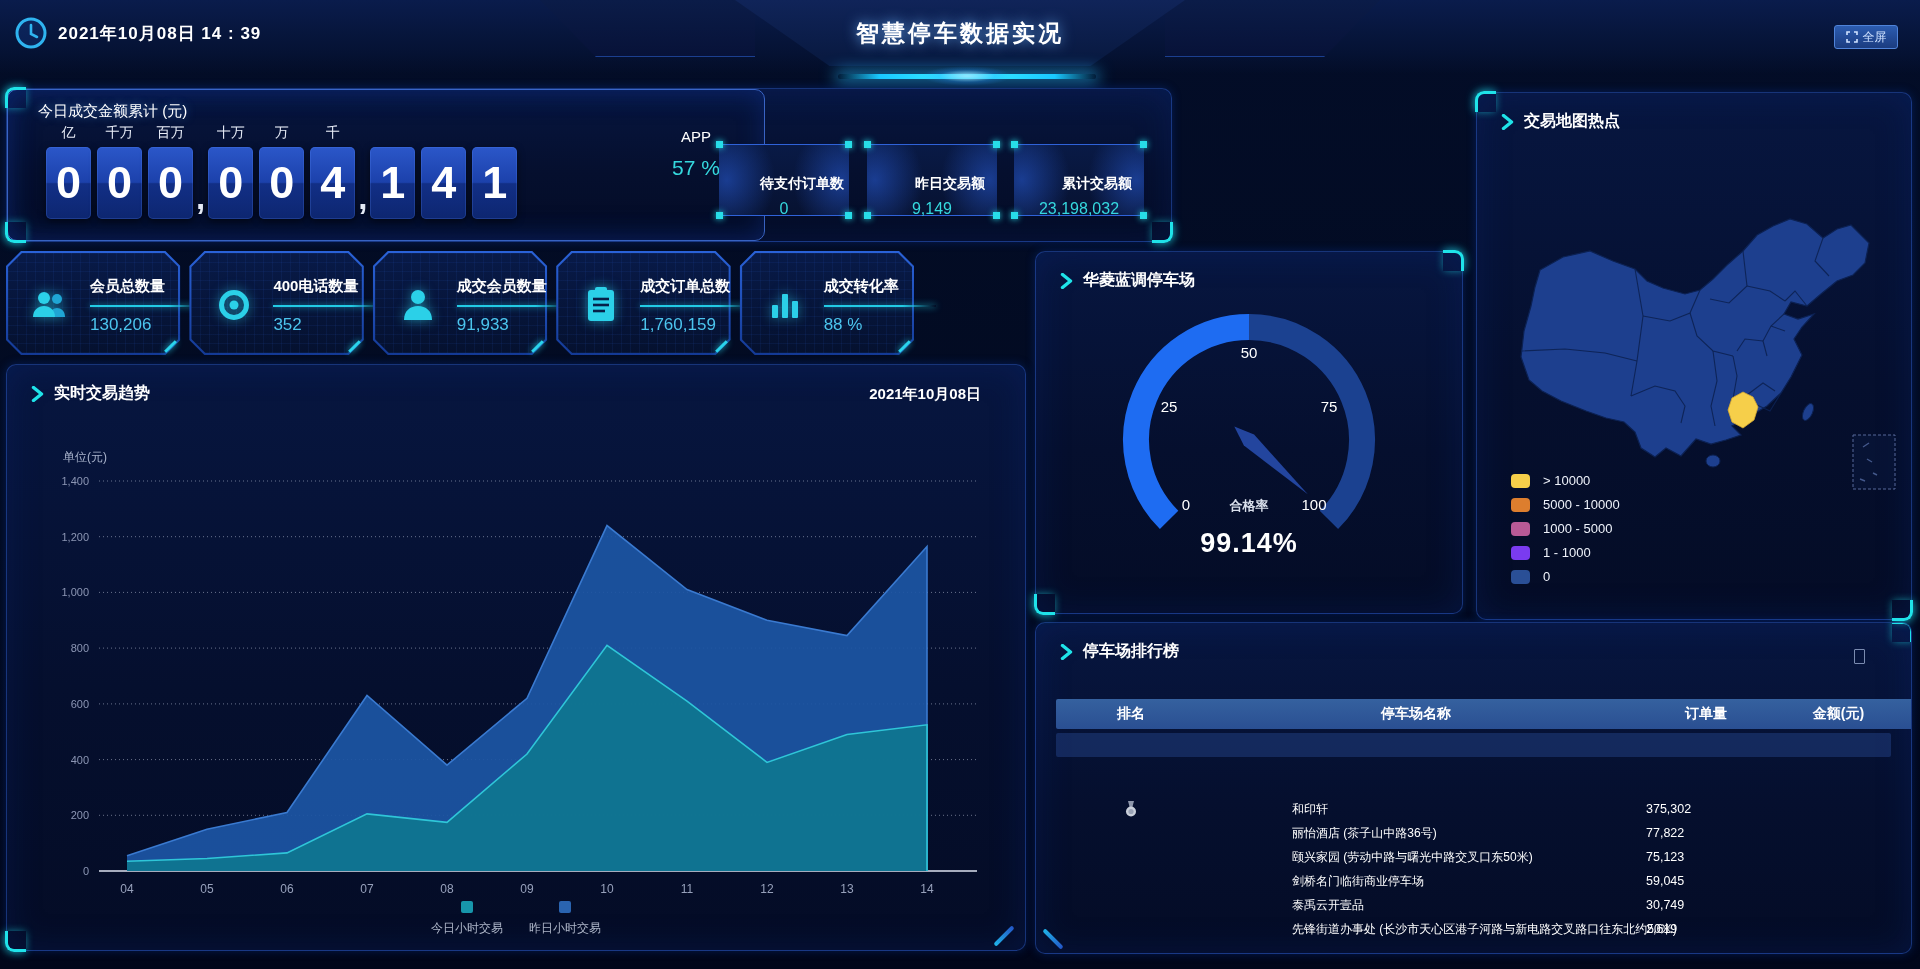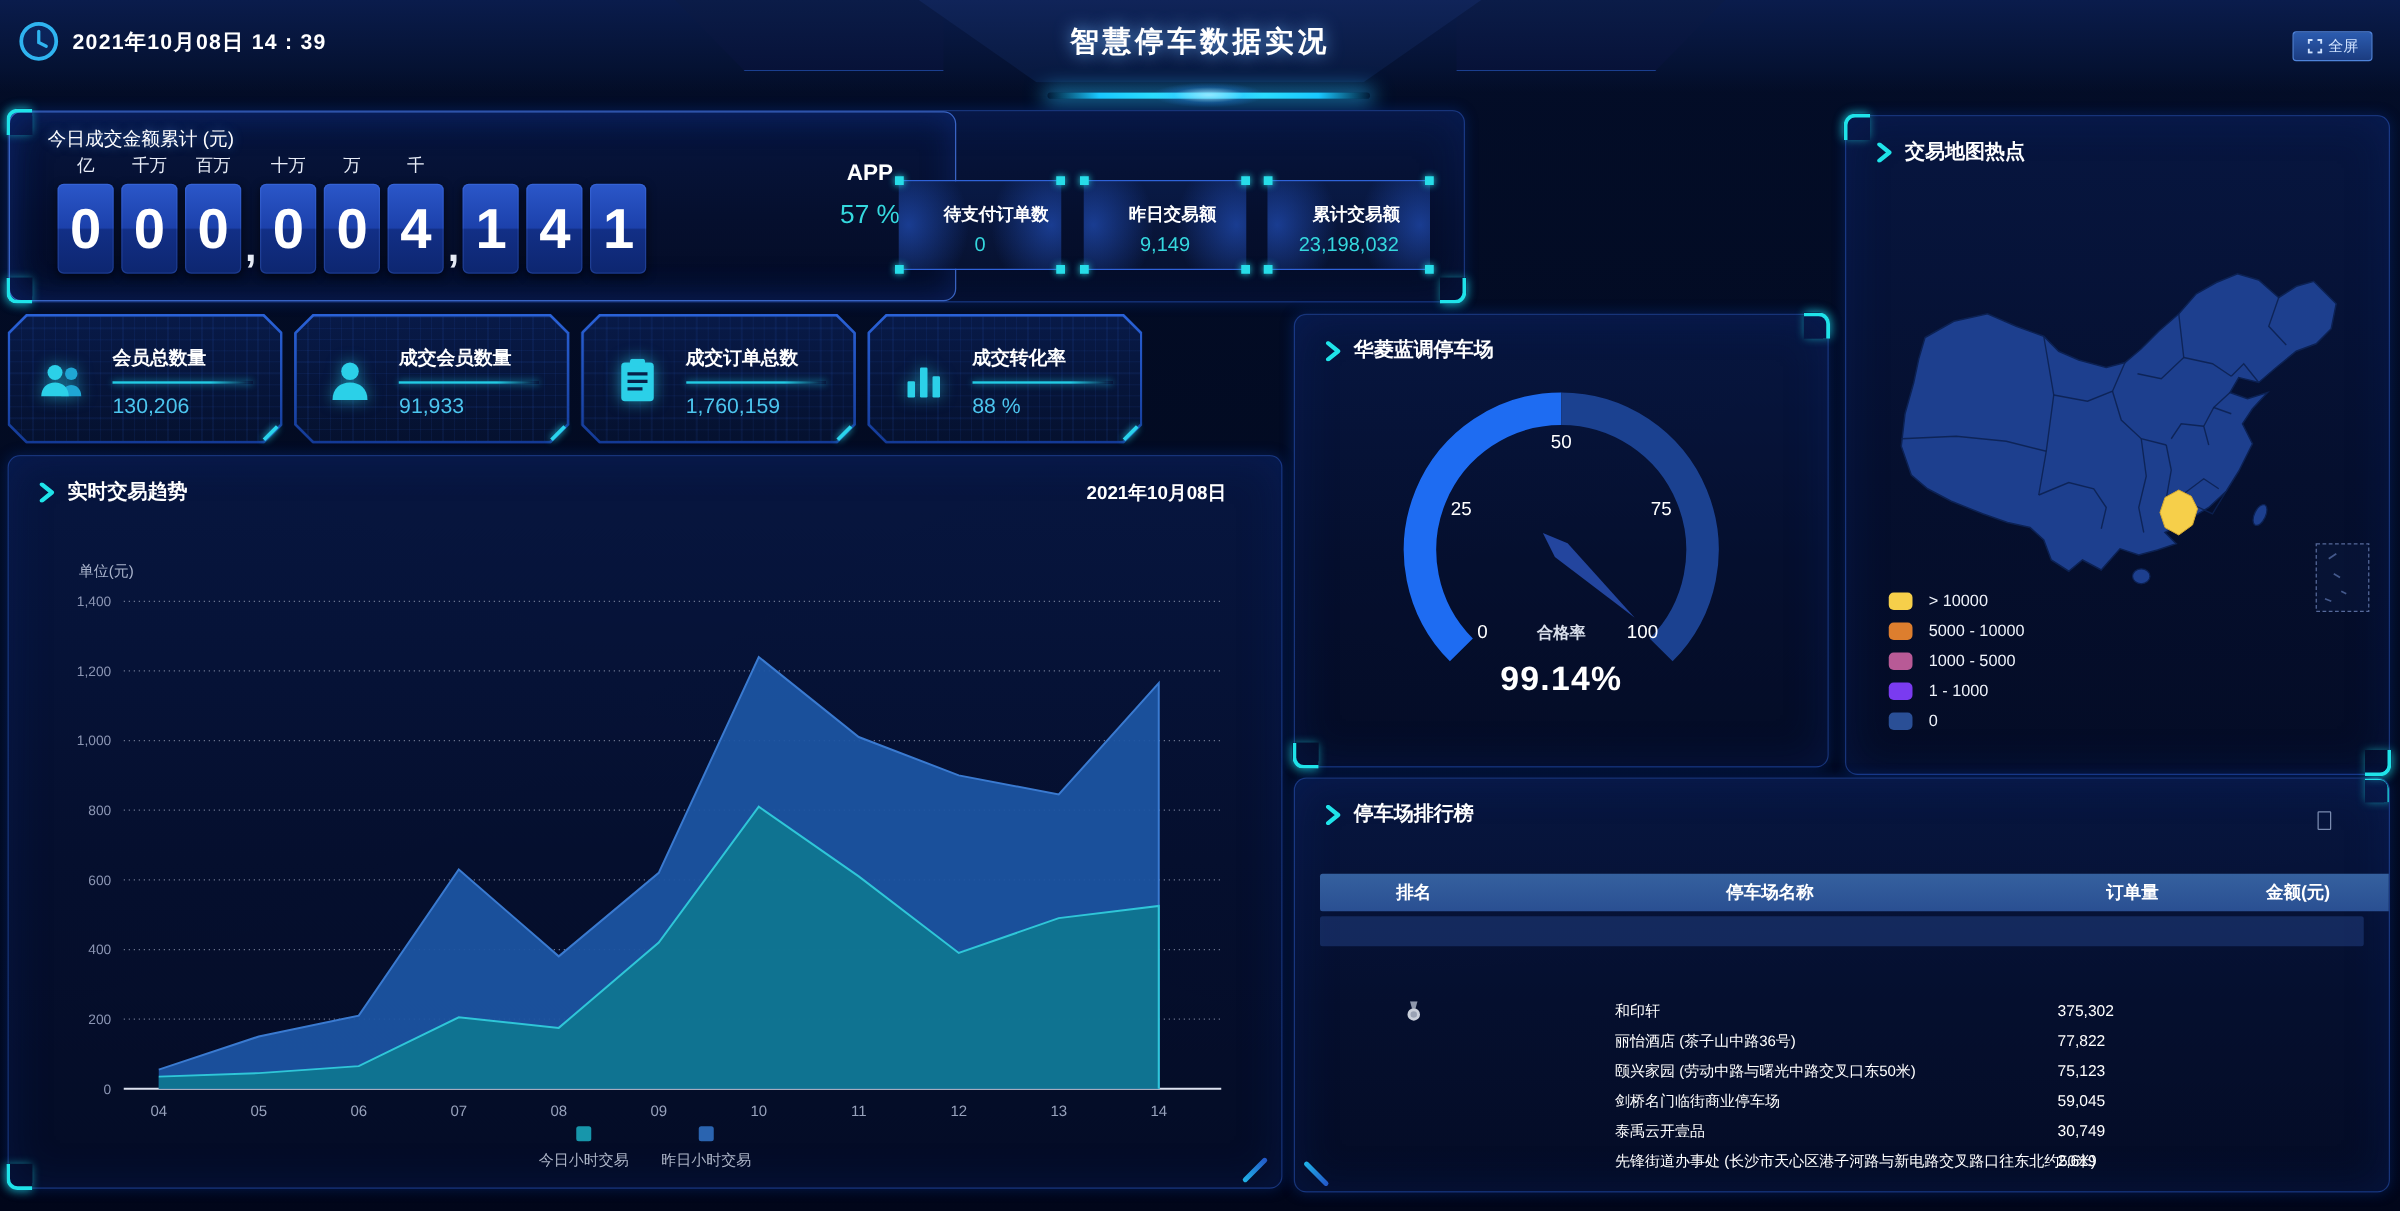--- a/index.html
+++ b/index.html
@@ -32,26 +32,26 @@
   
   .amount{left:6px;top:88px;width:1164px;height:152px;}
   .digits-frame{position:absolute;left:0;top:0;width:756px;height:150px;border:1px solid rgba(70,120,230,.8);border-radius:10px;box-shadow:inset 0 0 26px rgba(20,60,170,.35);}
   .amount-title{position:absolute;left:30px;top:12px;font-size:15px;font-weight:normal;text-shadow:0 0 8px rgba(90,160,255,.6);}
   #digits{position:absolute;left:38px;top:34px;display:flex;align-items:flex-end;gap:6px;}
   .digit-col{display:flex;flex-direction:column;align-items:center;gap:4px;}
   .digit-label{height:19px;font-size:14px;color:#e8edf8;}
   .digit-card{width:45px;height:72px;border-radius:5px;background:linear-gradient(180deg,#2b57c9 0%,#1c41ab 49%,#122f86 51%,#0d2670 100%);box-shadow:0 2px 7px rgba(0,0,0,.55),inset 0 0 0 1px rgba(90,140,255,.22);font-size:45px;font-weight:bold;display:flex;align-items:center;justify-content:center;}
   .comma{font-size:33px;font-weight:bold;color:#e8edf8;align-self:flex-end;margin:0 -3px 2px -3px;}
   .app{position:absolute;left:642px;top:38px;width:92px;text-align:center;}
-  .app-label{font-size:18px;font-weight:bold;}
+  .app-label{font-size:15px;font-weight:normal;}
   .app-value{margin-top:11px;font-size:21px;color:#35d8de;}
   .sumbox{position:absolute;top:55px;width:130px;height:70px;border-top:1px solid #2f62d8;border-bottom:1px solid #2f62d8;background:radial-gradient(60% 130% at 6% 50%,rgba(40,92,215,.55),transparent 62%),radial-gradient(60% 130% at 94% 50%,rgba(40,92,215,.55),transparent 62%),linear-gradient(180deg,#091a46,#071231);}
   .sumbox .sq{position:absolute;width:7px;height:7px;background:#27dde8;box-shadow:0 0 6px #27dde8;}
   .sq.tl{left:-3px;top:-4px}.sq.tr{right:-3px;top:-4px}.sq.bl{left:-3px;bottom:-4px}.sq.br{right:-3px;bottom:-4px}
-  .sb-label{margin-top:18px;font-size:14px;font-weight:bold;padding-left:36px;}
+  .sb-label{margin-top:30px;text-align:center;font-size:14px;font-weight:bold;padding-left:36px;}
   .sb-value{margin-top:7px;text-align:center;font-size:16px;color:#35d8de;}
 
   
   #statcards{position:absolute;left:6px;top:251px;width:908px;height:104px;display:flex;gap:9px;}
   .scard{position:relative;flex:1;}
   .oct-b{position:absolute;inset:0;background:linear-gradient(180deg,#2a62d8,#143a96);clip-path:polygon(15px 0,calc(100% - 15px) 0,100% 15px,100% calc(100% - 15px),calc(100% - 15px) 100%,15px 100%,0 calc(100% - 15px),0 15px);box-shadow:0 0 10px rgba(30,90,220,.5);}
   .oct-i{position:absolute;inset:2px;clip-path:polygon(14px 0,calc(100% - 14px) 0,100% 14px,100% calc(100% - 14px),calc(100% - 14px) 100%,14px 100%,0 calc(100% - 14px),0 14px);background:repeating-linear-gradient(90deg,rgba(42,92,205,.10) 0 1px,transparent 1px 9px),repeating-linear-gradient(0deg,rgba(42,92,205,.10) 0 1px,transparent 1px 9px),linear-gradient(180deg,#081a48 0%,#05112f 100%);}
   .scard .ic{position:absolute;left:22px;top:32px;width:46px;height:44px;display:flex;align-items:center;justify-content:center;filter:drop-shadow(0 0 6px rgba(43,208,232,.6));}
   .scard .tx{position:absolute;left:84px;top:26px;}
   .tx .lb{font-size:15px;font-weight:bold;}
@@ -212,20 +212,35 @@
             <circle cx="25" cy="10" r="5" fill="#1fa6d4"></circle>
             <path d="M17,28c1-6 4-9 8-9 4,0 8,3 8,9z" fill="#1fa6d4"></path>
             <circle cx="12" cy="9" r="6"></circle>
             <path d="M1,28c0-7 5-11 11-11s11,4 11,11z"></path>
           </svg>
         </div>
         <div class="tx">
           <div class="lb">会员总数量</div>
           <div class="dv"></div>
           <div class="vl">130,206</div>
+        </div>
+      </div>
+      <div class="scard">
+        <div class="oct-b"></div>
+        <div class="oct-i"></div>
+        <div class="ic">
+          <svg width="36" height="36" viewBox="0 0 36 36">
+            <circle cx="18" cy="18" r="12.5" fill="none" stroke="#2bd0e8" stroke-width="5"></circle>
+            <circle cx="18" cy="18" r="4.5" fill="#2bd0e8"></circle>
+          </svg>
+        </div>
+        <div class="tx">
+          <div class="lb">400电话数量</div>
+          <div class="dv"></div>
+          <div class="vl">352</div>
         </div>
       </div>
       <div class="scard">
         <div class="oct-b"></div>
         <div class="oct-i"></div>
         <div class="ic">
           <svg width="32" height="34" viewBox="0 0 32 34" fill="#2bd0e8">
             <circle cx="16" cy="9" r="7"></circle>
             <path d="M2,32c0-9 6-14 14-14s14,5 14,14z"></path>
           </svg>

